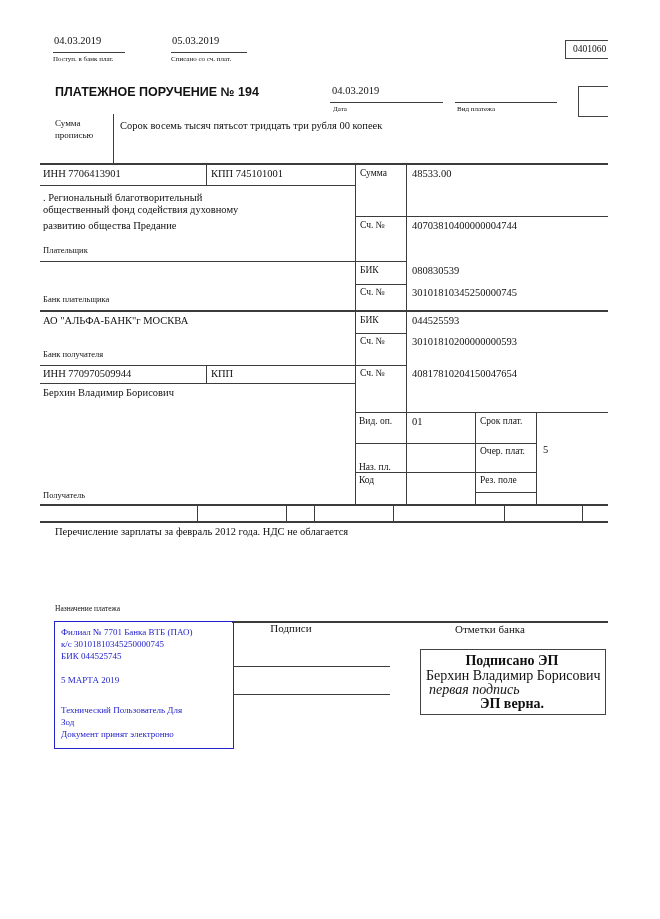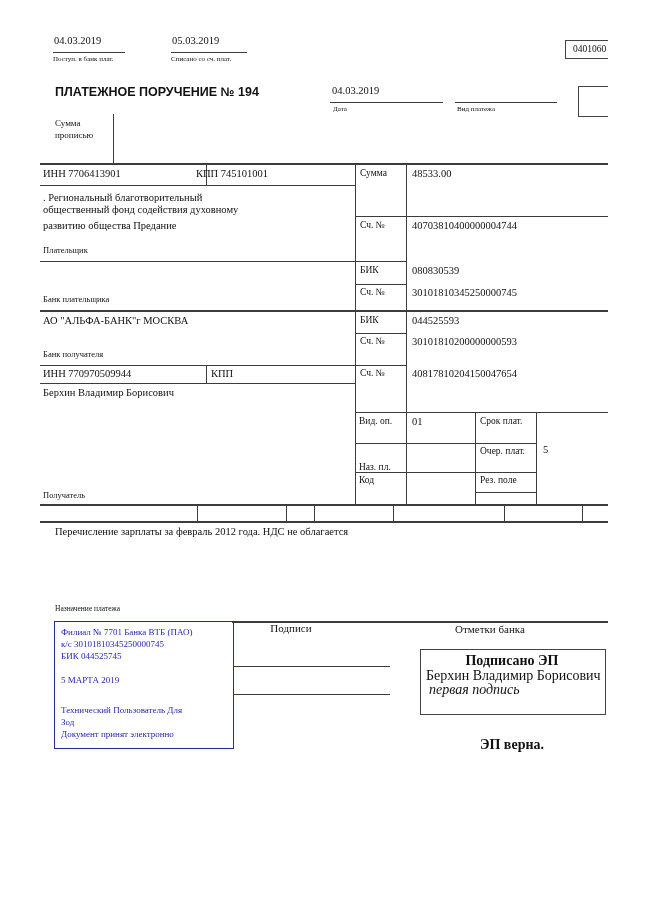--- a/index.html
+++ b/index.html
@@ -38,20 +38,21 @@
   <div class="t fs105" style="left:332px;top:85px;">04.03.2019</div>
   <div class="hl" style="left:330px;top:102px;width:113px;"></div>
   <div class="t fs7" style="left:333px;top:106px;">Дата</div>
   <div class="hl" style="left:455px;top:102px;width:102px;"></div>
   <div class="t fs7" style="left:457px;top:106px;">Вид платежа</div>
   <div class="box" style="left:578px;top:86px;width:29px;height:29px;"></div>
 
   <div class="t fs9" style="left:55px;top:119px;">Сумма</div>
   <div class="t fs9" style="left:55px;top:131px;">прописью</div>
   <div class="vl" style="left:113px;top:114px;height:50px;"></div>
+  <div class="t fs105" style="left:120px;top:120px;">Сорок восемь тысяч пятьсот тридцать три рубля 00 копеек</div>
 
   <div class="hl" style="left:40px;top:163px;width:572px;height:2px;"></div>
   <div class="hl" style="left:40px;top:185px;width:315px;"></div>
   <div class="vl" style="left:206px;top:165px;height:20px;"></div>
   <div class="hl" style="left:355px;top:216px;width:257px;"></div>
   <div class="hl" style="left:40px;top:261px;width:366px;"></div>
   <div class="hl" style="left:355px;top:284px;width:51px;"></div>
   <div class="hl" style="left:40px;top:310px;width:572px;height:1.5px;"></div>
   <div class="hl" style="left:355px;top:333px;width:51px;"></div>
   <div class="hl" style="left:40px;top:365px;width:366px;"></div>
@@ -69,21 +70,21 @@
   <div class="vl" style="left:536px;top:412px;height:94px;"></div>
 
   <div class="vl" style="left:197px;top:505px;height:16px;"></div>
   <div class="vl" style="left:286px;top:505px;height:16px;"></div>
   <div class="vl" style="left:314px;top:505px;height:16px;"></div>
   <div class="vl" style="left:393px;top:505px;height:16px;"></div>
   <div class="vl" style="left:504px;top:505px;height:16px;"></div>
   <div class="vl" style="left:582px;top:505px;height:16px;"></div>
 
   <div class="t fs105" style="left:43px;top:168px;">ИНН 7706413901</div>
-  <div class="t fs105" style="left:196px;top:168px;">КПП 745101001</div>
+  <div class="t fs105" style="left:211px;top:168px;">КПП 745101001</div>
   <div class="t fs95" style="left:360px;top:168px;">Сумма</div>
   <div class="t fs105" style="left:412px;top:168px;">48533.00</div>
   <div class="t fs105" style="left:43px;top:192px;">. Региональный благотворительный</div>
   <div class="t fs105" style="left:43px;top:204px;">общественный фонд содействия духовному</div>
   <div class="t fs105" style="left:43px;top:220px;">развитию общества Предание</div>
   <div class="t fs95" style="left:360px;top:220px;">Сч. №</div>
   <div class="t fs105" style="left:412px;top:220px;">40703810400000004744</div>
   <div class="t fs85" style="left:43px;top:246px;">Плательщик</div>
 
   <div class="t fs95" style="left:360px;top:265px;">БИК</div>
@@ -131,15 +132,15 @@
 
   <div class="t fs11 ctr" style="left:236px;top:622px;width:110px;">Подписи</div>
   <div class="hl" style="left:233px;top:666px;width:157px;"></div>
   <div class="hl" style="left:233px;top:694px;width:157px;"></div>
 
   <div class="t fs11 ctr" style="left:400px;top:623px;width:180px;">Отметки банка</div>
   <div class="box" style="left:420px;top:649px;width:184px;height:64px;border-width:1.2px;"></div>
   <div class="t fs10 b ctr" style="left:420px;top:653px;width:184px;">Подписано ЭП</div>
   <div class="t fs10" style="left:426px;top:668px;">Берхин Владимир Борисович</div>
   <div class="t fs10 i" style="left:429px;top:682px;">первая подпись</div>
-  <div class="t fs10 b ctr" style="left:420px;top:696px;width:184px;margin-top:41px;">ЭП верна.</div>
+  <div class="t fs10 b ctr" style="left:420px;top:696px;width:184px;">ЭП верна.</div>
 
 </div>
 
 </body></html>

